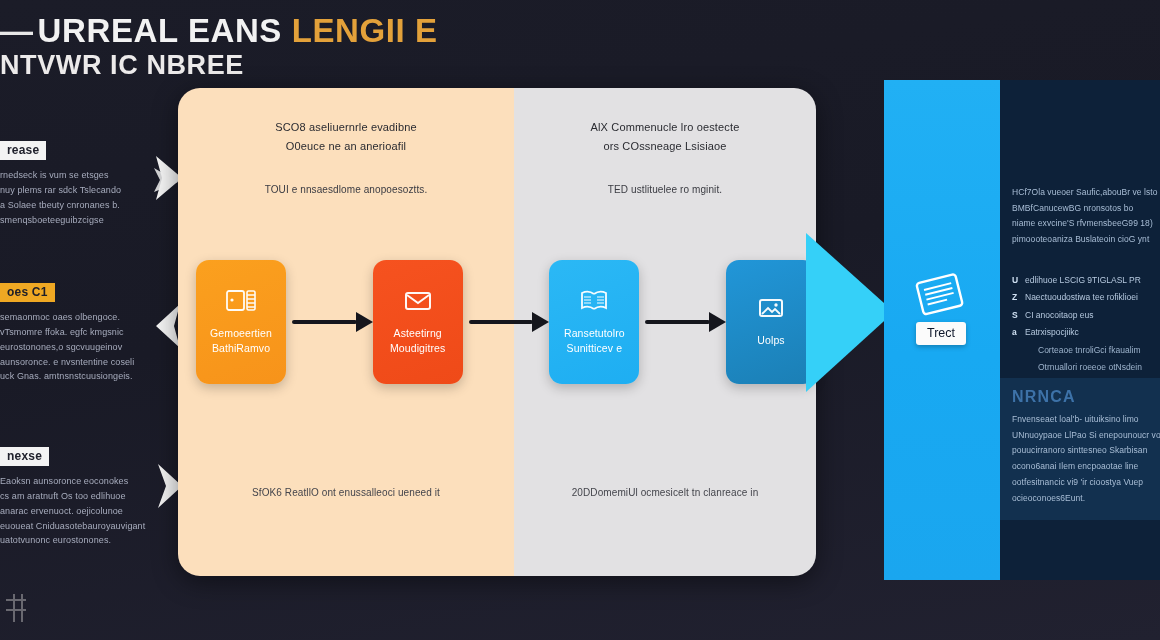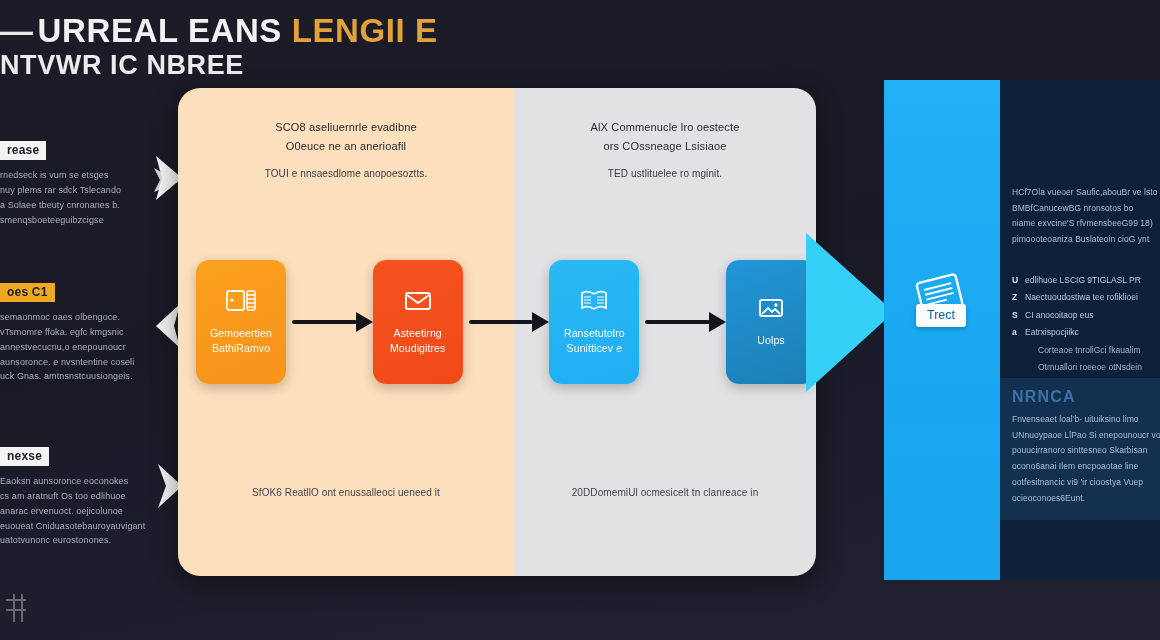--- a/index.html
+++ b/index.html
@@ -60,21 +60,21 @@
   .panel { height: 100%; position: relative; }
   #panel-left  { width: 336px; background: #fcdfbc; }
   #panel-right { width: 302px; background: #e2e1e3; }
 
   .panel-head {
     position: absolute; top: 30px; left: 0; right: 0;
     text-align: center; color: #2a2b31;
     font-size: 11px; line-height: 1.75; letter-spacing: .15px;
   }
   .panel-sub {
-    position: absolute; top: 80px; left: 0; right: 0;
+    position: absolute; top: 96px; left: 0; right: 0;
     text-align: center; color: #3a3b42;
     font-size: 10px; letter-spacing: .1px;
   }
   .panel-foot {
     position: absolute; bottom: 78px; left: 0; right: 0;
     text-align: center; color: #44454c;
     font-size: 10px; letter-spacing: .1px;
   }
 
   
@@ -125,22 +125,22 @@
     position: absolute; left: 884px; top: 80px;
     width: 120px; height: 500px;
     background: linear-gradient(180deg,#21b0f4 0%,#18a9f2 55%,#1aa6ef 100%);
   }
   #slab-icon {
     position: absolute; left: 912px; top: 272px;
     width: 58px; height: 48px;
   }
   #slab-icon svg { width: 100%; height: 100%; display: block; }
   #slab-badge {
-    position: absolute; left: 916px; top: 304px;
-    background: #fbfbfb; color: #0369a1;
+    position: absolute; left: 916px; top: 322px;
+    background: #fbfbfb; color: #0f172a;
     font-size: 12.5px; padding: 4px 11px 5px 11px;
     border-radius: 3px;
     box-shadow: 0 2px 5px rgba(0,0,0,.25);
   }
 
   
   #doc-pane {
     position: absolute; left: 1000px; top: 80px;
     width: 160px; height: 500px;
     background: #0d2139;
@@ -197,21 +197,21 @@
       <div>a  Solaee tbeuty cnronanes b.</div>
       <div>smenqsboeteeguibzcigse</div>
     </div>
   </div>
 
   <div class="note" style="top:282px">
     <span class="note-badge accent">oes C1</span>
     <div class="note-body">
       <div>semaonmoc  oaes olbengoce.</div>
       <div>vTsmomre ffoka.  egfc kmgsnic</div>
-      <div>annestvecucnu,o enepounoucr</div>
+      <div>eurostonones,o sgcvuugeinov</div>
       <div>aunsoronce. e nvsntentine coseli</div>
       <div>uck Gnas. amtnsnstcuusiongeis.</div>
     </div>
   </div>
 
   <div class="note" style="top:446px">
     <span class="note-badge">nexse</span>
     <div class="note-body">
       <div>Eaoksn aunsoronce eoconokes</div>
       <div>cs am aratnuft Os too edlihuoe</div>

